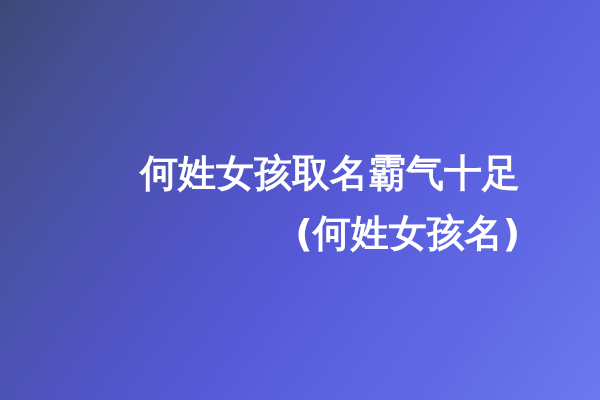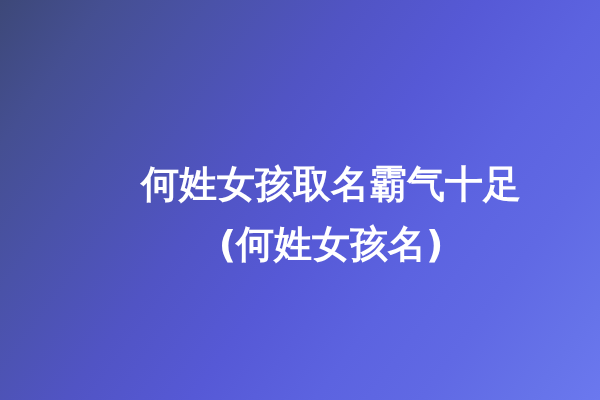--- a/index.html
+++ b/index.html
@@ -31,29 +31,29 @@
       #6b78ef 100%
     );
     overflow: hidden;
   }
 
   #headline {
     position: absolute;
     left: 120px;
     top: 143px;
     width: 400px;
-    margin: 11px;
+    margin: 0;
     padding: 0;
     color: #ffffff;
     font-family: "DejaVu Sans", "Liberation Sans", sans-serif;
     font-size: 38px;
     font-weight: 700;
     line-height: 60px;
     letter-spacing: 0px;
-    text-align: center;
+    text-align: right;
     word-break: break-all;
     white-space: normal;
     text-rendering: optimizeLegibility;
   }
 </style>
 </head>
 <body>
 
 <div id="banner">
 

